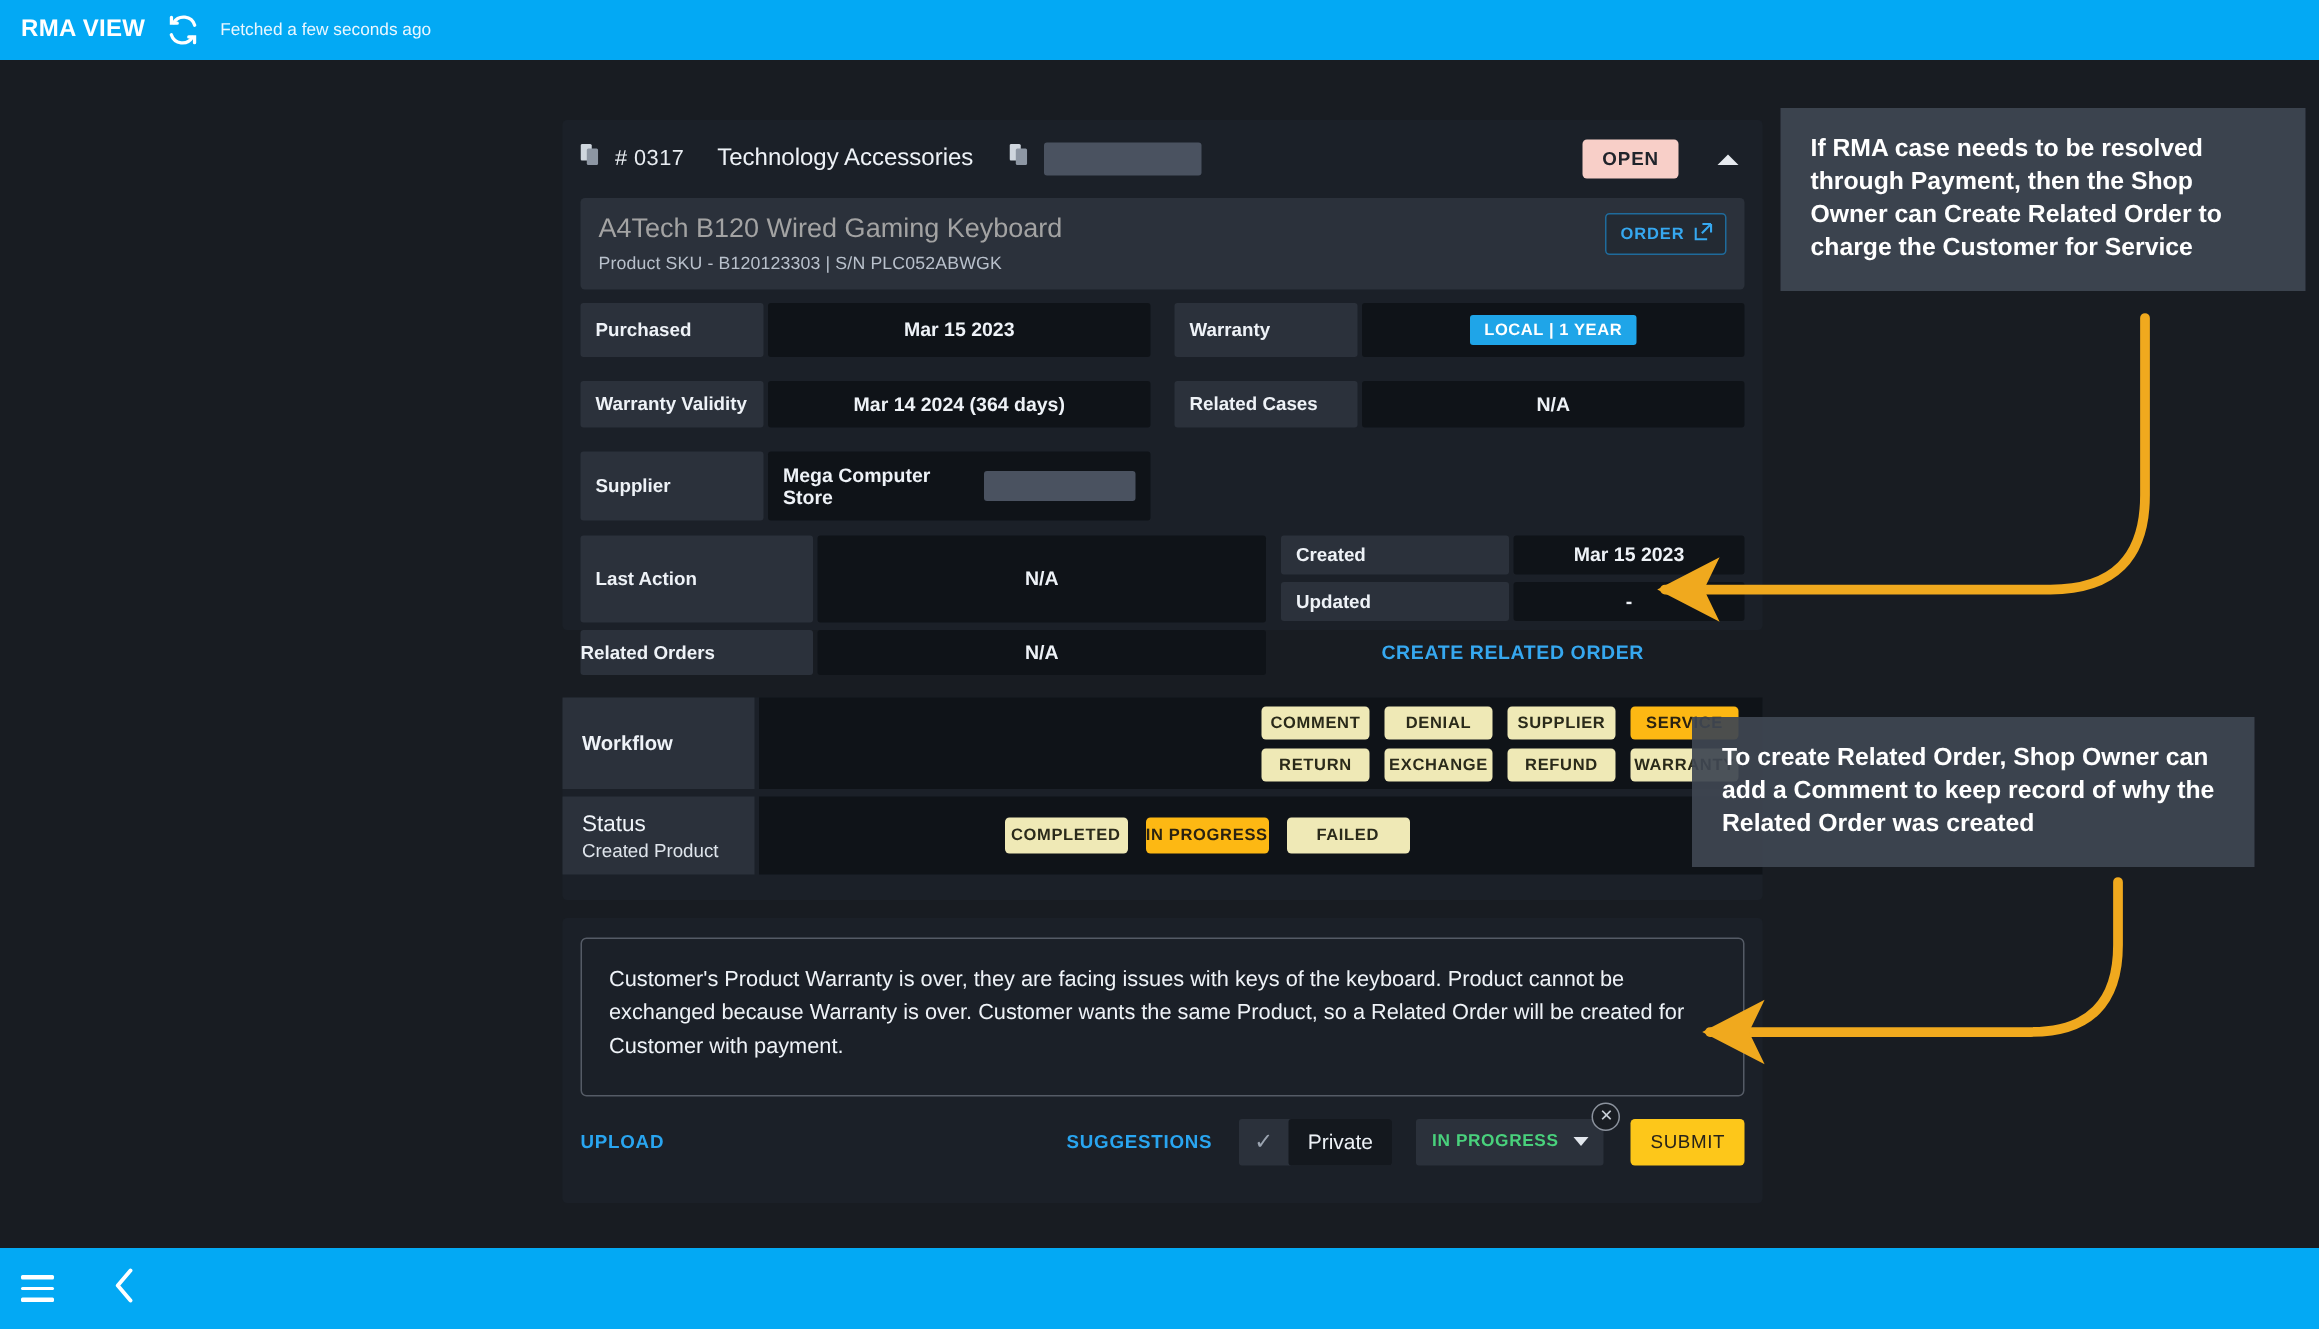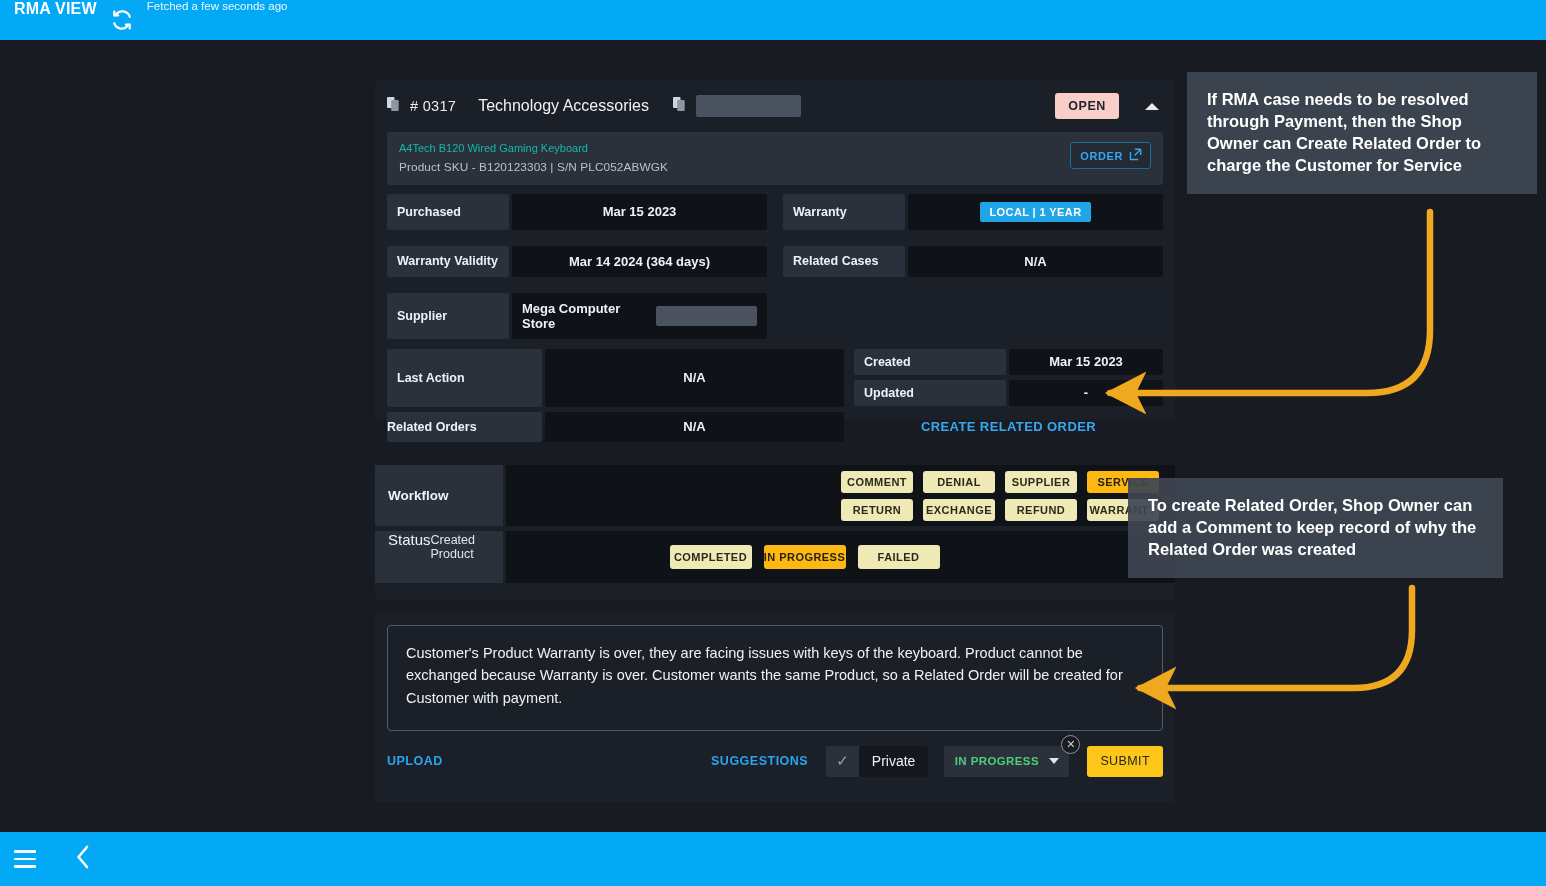--- a/index.html
+++ b/index.html
@@ -19,20 +19,21 @@
     background: #191d23;
   }
 
   
   .topbar {
     position: absolute;
     left: 0; top: 0;
     width: 1546px; height: 40px;
     background: #03a9f4;
     display: flex;
+    align-items: center;
     padding-left: 14px;
     gap: 14px;
   }
   .topbar-title {
     color: #ffffff;
     font-size: 16px;
     font-weight: bold;
     letter-spacing: 0.2px;
   }
   .refresh-icon { display: flex; align-items: center; }
@@ -114,22 +115,22 @@
   
   .product-strip {
     margin: 0 12px;
     background: #2b313b;
     border-radius: 3px;
     padding: 10px 12px 11px 12px;
     display: flex;
     align-items: flex-start;
   }
   .product-name {
-    color: #14b8a6;
-    font-size: 11px;
+    color: #a3a3a3;
+    font-size: 18px;
     line-height: 1.15;
   }
   .product-sub {
     color: #b9c1cc;
     font-size: 11.8px;
     margin-top: 5px;
     letter-spacing: 0.1px;
   }
   .order-btn {
     margin-left: auto;
@@ -304,21 +305,21 @@
     width: 72px;
     text-align: center;
     border-radius: 3px;
   }
   .chip.active { background: #fdb813; color: #2a2211; }
 
   .st-row { display: flex; gap: 3px; margin-top: 5px; }
   .st-label {
     background: #2b313b;
     width: 128px; flex: 0 0 128px;
-    display: flex; flex-direction: row; justify-content: center;
+    display: flex; flex-direction: column; justify-content: center;
     padding-left: 13px;
     height: 52px;
   }
   .st-title { color: #eff3f8; font-size: 15px; }
   .st-sub { color: #dfe5ec; font-size: 12.5px; margin-top: 2px; }
   .st-chips {
     background: #0f1318;
     flex: 1 1 auto;
     display: flex;
     align-items: center;

